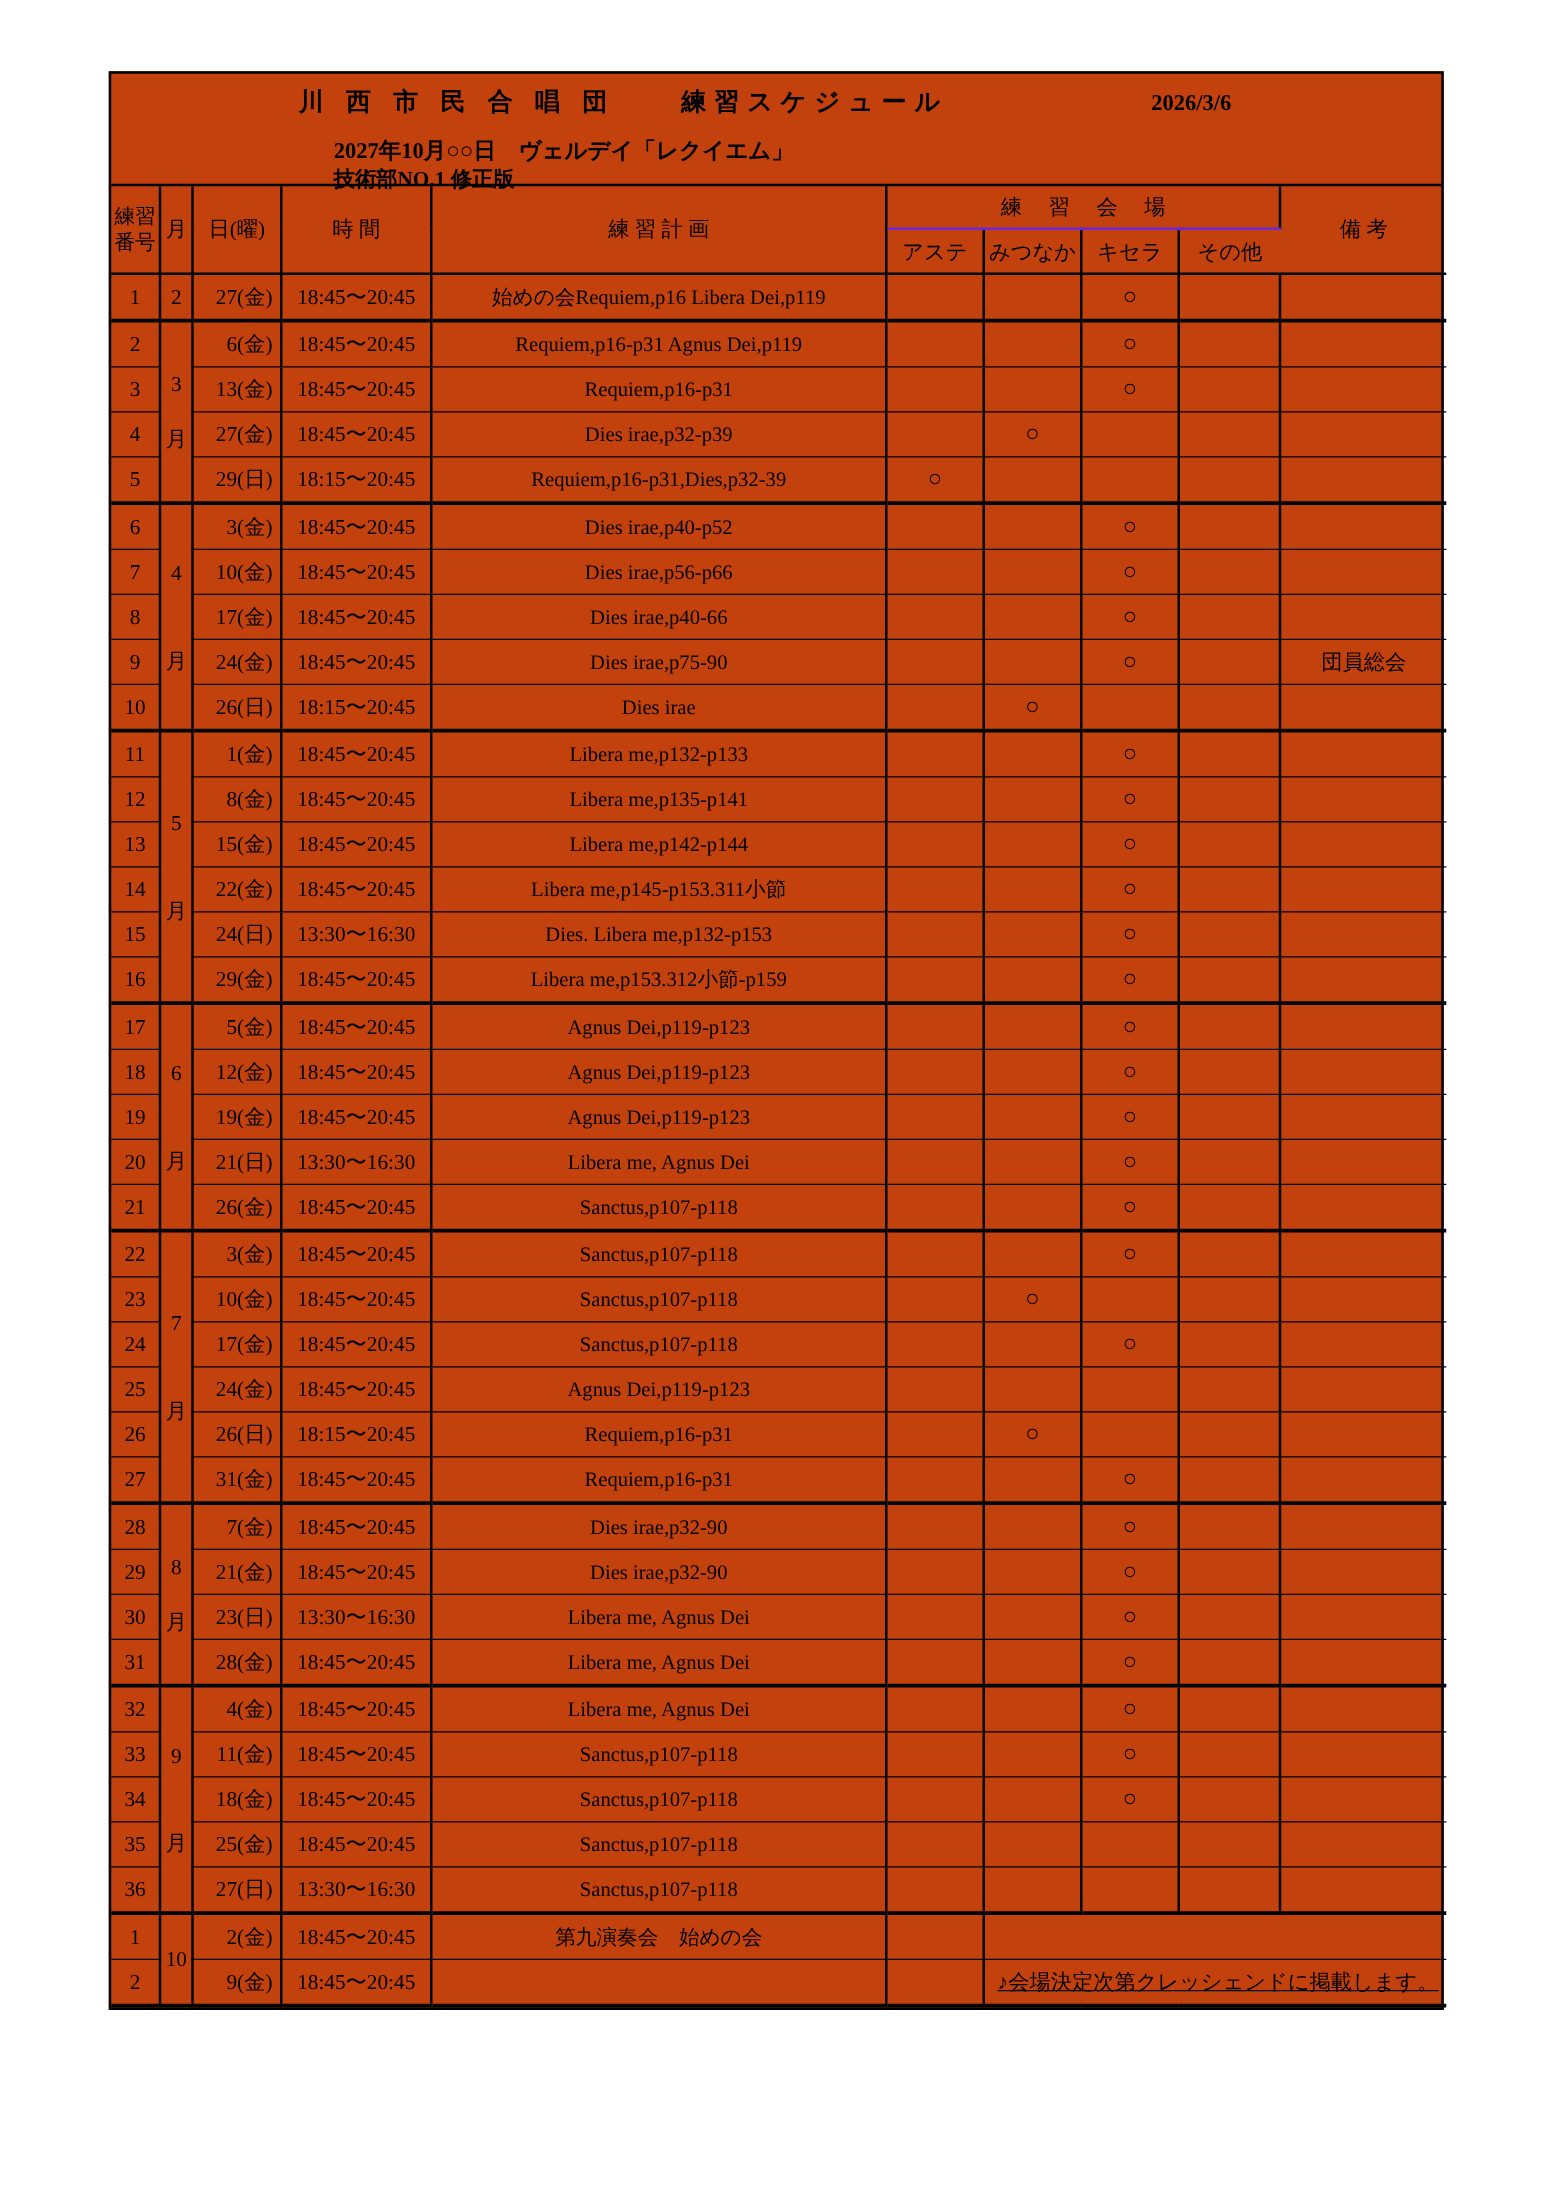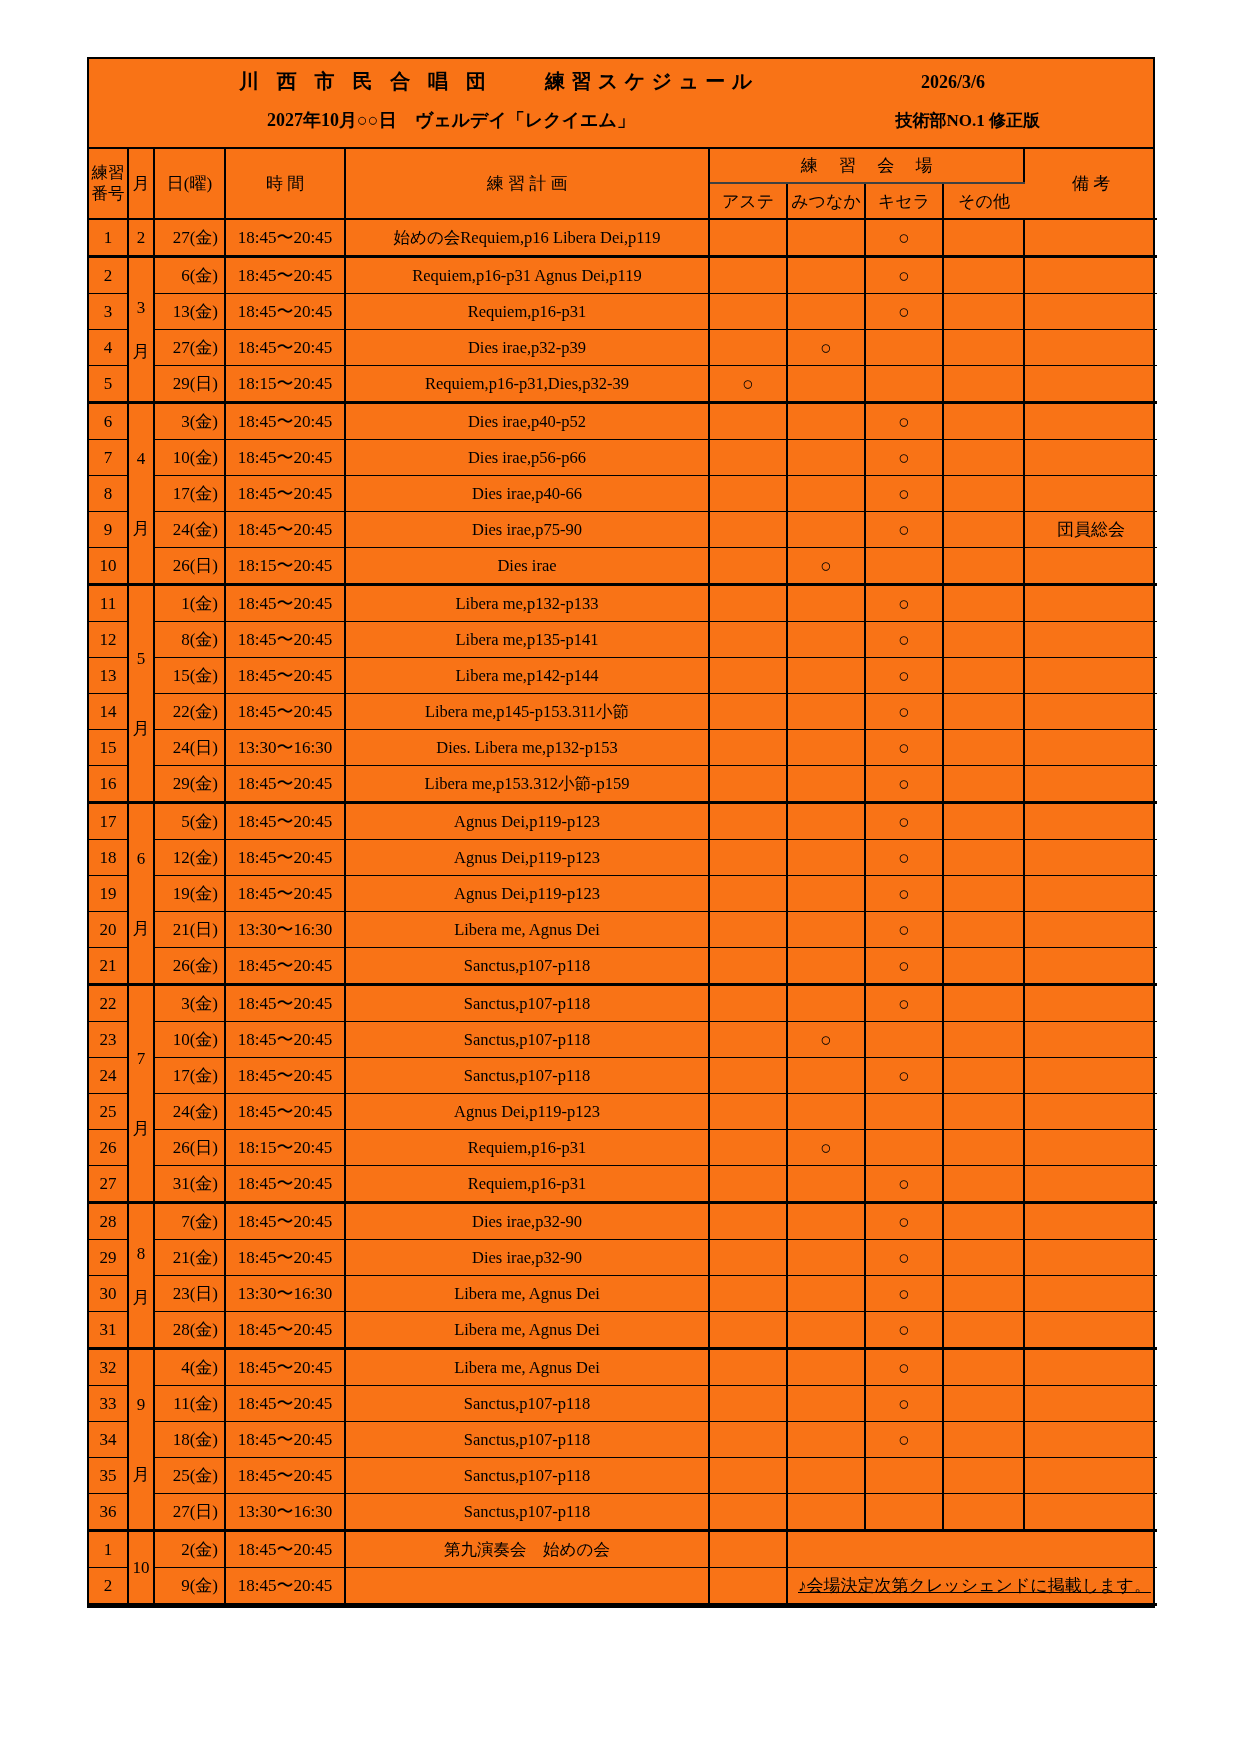--- a/index.html
+++ b/index.html
@@ -2,39 +2,39 @@
 <html><head>
 <meta charset="utf-8">
 <style>
   html,body{margin:0;padding:0;}
   body{
     width:1240px;height:1754px;background:#ffffff;position:relative;
     font-family:"Liberation Serif","DejaVu Serif",serif;color:#000;
     -webkit-font-smoothing:antialiased;
   }
   .doc{position:absolute;left:87px;top:57px;width:1068px;}
-  .sheet{border:2.5px solid #000;background:#f97316;}
+  .sheet{border:2.5px solid #000;background:#c2410c;}
 
   
   .title-area{height:90px;border-bottom:2.5px solid #000;padding-top:9px;box-sizing:border-box;}
   .t-row{display:flex;justify-content:space-between;align-items:baseline;}
   .t-row1{padding:0 168px 0 150px;margin-bottom:13px;}
-  .t-row2{padding:0 113px 0 178px;}
+  .t-row2{padding:0 113px 0 178px;flex-direction:column;}
   .doc-title{font-size:20px;font-weight:bold;letter-spacing:0.32em;white-space:pre;}
   .doc-date{font-size:18px;font-weight:bold;}
   .doc-subtitle{font-size:18px;font-weight:bold;white-space:pre;}
   .doc-revision{font-size:17px;font-weight:bold;}
 
   
   table{border-collapse:collapse;table-layout:fixed;width:1068px;}
   th,td{border-right:2px solid #000;border-bottom:1.5px solid #000;padding:0;
         font-size:17px;font-weight:normal;text-align:center;vertical-align:middle;
         overflow:hidden;white-space:nowrap;}
   th:last-child,td:last-child{border-right:none;}
-  thead tr.h1 th{height:33px;border-bottom:2px solid #404040;}
+  thead tr.h1 th{height:33px;border-bottom:2px solid #6d28d9;}
   thead tr.h2 th{height:34px;}
   thead tr.h2 th,thead tr.h1 th.span2{border-bottom:2.5px solid #000;}
   th.span2{height:67px;}
   th.col-no{white-space:pre-line;line-height:1.25;font-size:16.5px;}
   th.venue-group{letter-spacing:1.25em;text-indent:1.25em;}
   tbody td{height:35px;line-height:35px;}
   tbody tr.grp td{border-bottom-width:3px;}
   td.c-month{border-bottom-width:3px;}
   td.c-date{text-align:right;padding-right:6px;}
   td.c-plan{font-size:16.5px;}

